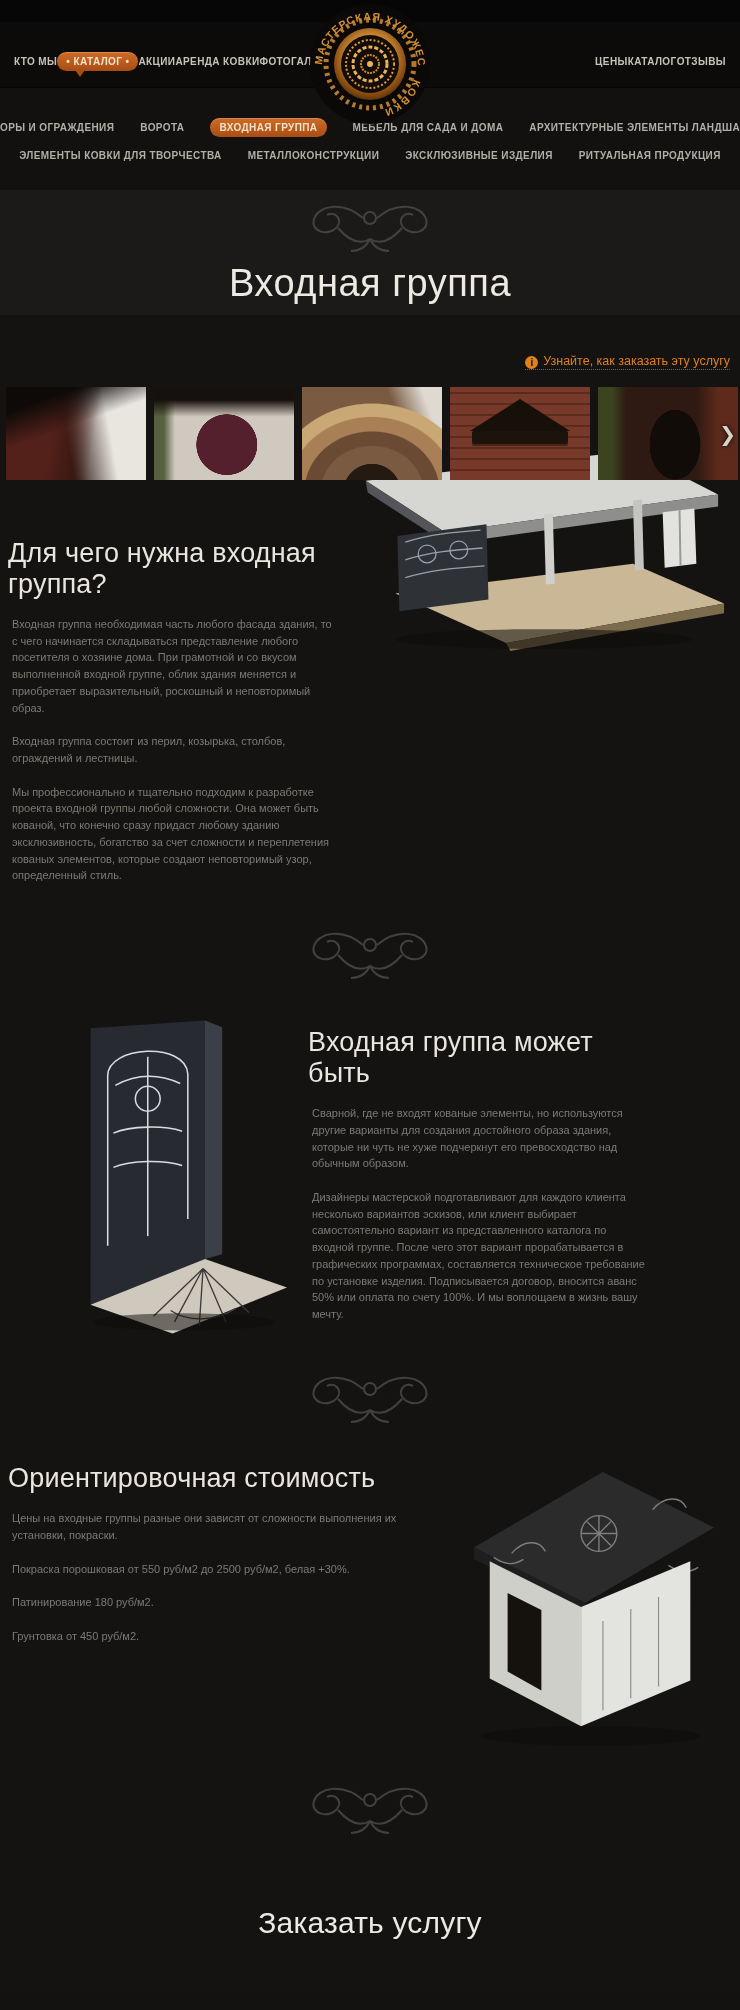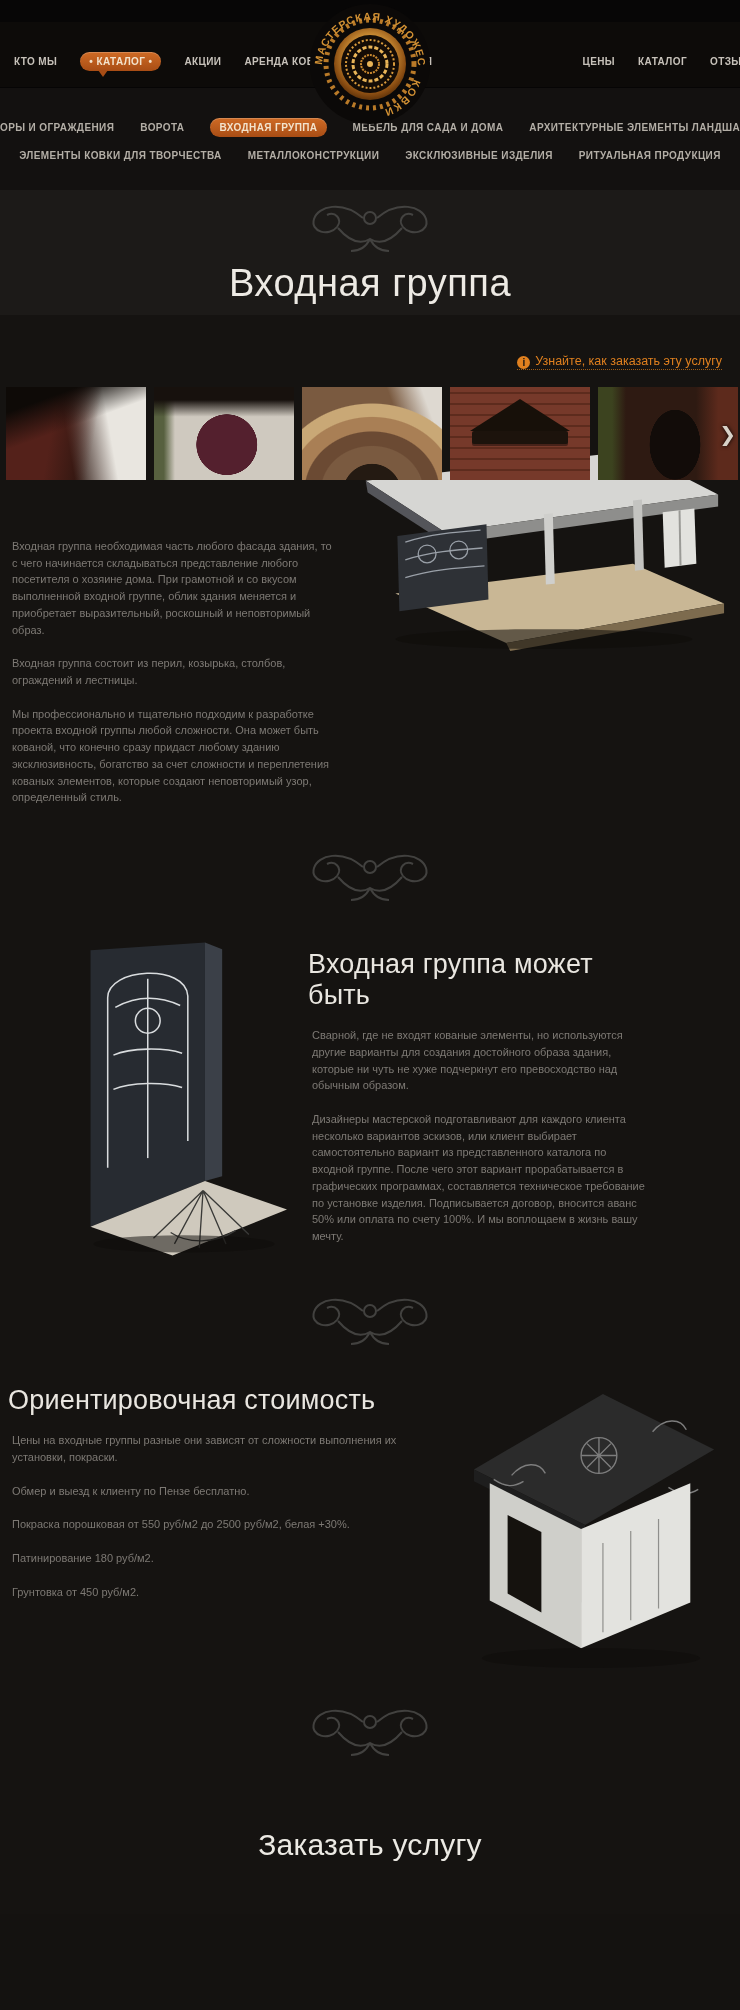--- a/index.html
+++ b/index.html
@@ -3,21 +3,21 @@
 <meta charset="utf-8">
 <style>
   html,body{margin:0;padding:0;background:#141210;}
   body{width:740px;font-family:"Liberation Sans","DejaVu Sans",sans-serif;-webkit-font-smoothing:antialiased;}
   *{box-sizing:border-box;}
 
   
   header{height:88px;background:#0d0b09;position:relative;z-index:6;border-bottom:1px solid #060505;}
   header::before{content:"";position:absolute;top:0;left:0;right:0;height:22px;background:#070606;}
   .topnav{position:absolute;bottom:16px;left:0;right:0;display:flex;align-items:center;justify-content:space-between;padding:0 14px;}
-  .navgrp{display:flex;align-items:center;gap:23px;}
+  .navgrp{display:flex;align-items:center;}
   .navitem{font-size:10px;font-weight:bold;letter-spacing:.4px;color:#c7c2ba;white-space:nowrap;cursor:pointer;}
   .pill{background:linear-gradient(#cf6b25,#a84d15);color:#f3e3cc;padding:4px 9px;border-radius:10px;position:relative;box-shadow:inset 0 1px 0 rgba(255,255,255,.2);}
   .pill.tail::after{content:"";position:absolute;left:18px;bottom:-6px;border-left:5px solid transparent;border-right:5px solid transparent;border-top:7px solid #a84d15;}
   .navspacer{width:150px;flex:0 0 150px;}
 
   
   .logo{position:absolute;left:calc(50% - 62px);top:2px;width:124px;height:124px;z-index:9;}
   .logo svg{display:block;}
 
   
@@ -26,21 +26,21 @@
   .subitem{font-size:10px;font-weight:bold;letter-spacing:.4px;color:#b3aea6;white-space:nowrap;cursor:pointer;}
   .subitem.pill{color:#f3e3cc;}
 
   
   .titleband{background:#1c1a18;height:125px;text-align:center;padding-top:8px;}
   .flourish{opacity:.85;}
   .pagetitle{margin:4px 0 0;font-size:38px;font-weight:300;color:#edeae4;letter-spacing:.5px;}
 
   
   .carouselzone{background:#151311;padding-bottom:14px;}
-  .orderrow{text-align:right;padding:36px 18px 18px;}
+  .orderrow{text-align:right;padding:36px 10px 18px;}
   .orderlink{font-size:12.5px;color:#e0801f;cursor:pointer;border-bottom:1px dotted #9c5a16;padding-bottom:1px;}
   .infoicon{display:inline-block;width:13px;height:13px;border-radius:50%;background:#e0801f;color:#151311;font-size:10px;font-weight:bold;line-height:13px;text-align:center;margin-right:5px;vertical-align:-1px;}
   .stripwrap{position:relative;}
   .strip{display:flex;gap:8px;padding:0 6px;overflow:hidden;}
   .ph{flex:0 0 140px;height:93px;position:relative;overflow:hidden;cursor:pointer;}
   .ph1{background:linear-gradient(160deg,#0e0a07 18%,rgba(14,10,7,0) 44%),linear-gradient(100deg,#54211a 0 34%,rgba(84,33,26,0) 62%),linear-gradient(80deg,rgba(0,0,0,0) 44%,#e9e6e0 72%),#2b150f;}
   .ph2{background:linear-gradient(180deg,#17110d 0 14%,rgba(23,17,13,0) 32%),radial-gradient(36% 54% at 52% 62%,#54202e 0 60%,rgba(79,31,44,0) 61%),linear-gradient(90deg,#57603f 0 7%,rgba(87,96,63,0) 15%),#cfc9bf;}
   .ph3{background:radial-gradient(52% 80% at 50% 115%,#241a12 0 40%,rgba(36,26,18,0) 41%),radial-gradient(90% 120% at 50% 112%,rgba(0,0,0,0) 40%,#6b4a33 41% 53%,#a97f55 54% 66%,#c9a876 67% 78%,rgba(0,0,0,0) 79%),linear-gradient(250deg,#ded9d1 0 12%,rgba(222,217,209,0) 32%),#7a5a40;}
   .ph4{background:repeating-linear-gradient(0deg,#76392a 0 9px,#5d2b1d 9px 11px),#6e3322;}
   .ph4::before{content:"";position:absolute;left:50%;top:12px;transform:translateX(-50%);border-left:50px solid transparent;border-right:50px solid transparent;border-bottom:32px solid #171009;}
@@ -163,20 +163,21 @@
       <div class="ph ph3"></div>
       <div class="ph ph4"></div>
       <div class="ph ph5"></div>
     </div>
     <span class="nextarrow">❯</span>
   </div>
 </div>
 
 <section class="sec sec1">
   <div class="col-text">
+    <h2>Для чего нужна входная группа?</h2>
     <p>Входная группа необходимая часть любого фасада здания, то с чего начинается складываться представление любого посетителя о хозяине дома. При грамотной и со вкусом выполненной входной группе, облик здания меняется и приобретает выразительный, роскошный и неповторимый образ.</p>
     <p>Входная группа состоит из перил, козырька, столбов, ограждений и лестницы.</p>
     <p>Мы профессионально и тщательно подходим к разработке проекта входной группы любой сложности. Она может быть кованой, что конечно сразу придаст любому зданию эксклюзивность, богатство за счет сложности и переплетения кованых элементов, которые создают неповторимый узор, определенный стиль.</p>
   </div>
   <div class="col-img">
     <svg width="396" height="210" viewBox="0 0 400 210">
       <polygon points="60,152 300,122 392,162 172,202" fill="#c9b795"></polygon>
       <polygon points="172,202 392,162 392,172 176,210" fill="#7d6b4e"></polygon>
       <polygon points="30,38 300,8 386,52 110,90" fill="#d6d6d3"></polygon>
       <polygon points="110,90 386,52 386,64 112,102" fill="#8e8e8c"></polygon>
@@ -232,21 +233,20 @@
 <div class="flourishblock">
   <svg class="flourish" width="140" height="56" viewBox="0 0 140 56">
       <use href="#flourish-def"></use>
     </svg>
 </div>
 
 <section class="sec sec3">
   <div class="col-text">
     <h2>Ориентировочная стоимость</h2>
     <p>Цены на входные группы разные они зависят от сложности выполнения их установки, покраски.</p>
-    <p>Обмер и выезд к клиенту по Пензе бесплатно.</p>
     <p>Покраска порошковая от 550 руб/м2 до 2500 руб/м2, белая +30%.</p>
     <p>Патинирование 180 руб/м2.</p>
     <p>Грунтовка от 450 руб/м2.</p>
   </div>
   <div class="col-img">
     <svg width="278" height="295" viewBox="0 0 280 295">
       <polygon points="20,86 150,10 262,66 132,142" fill="#2b2b2b"></polygon>
       <polygon points="20,86 132,142 132,154 20,98" fill="#1e1e1e"></polygon>
       <g stroke="#7d7d7d" stroke-width="1.4" fill="none">
         <circle cx="146" cy="72" r="18"></circle>

